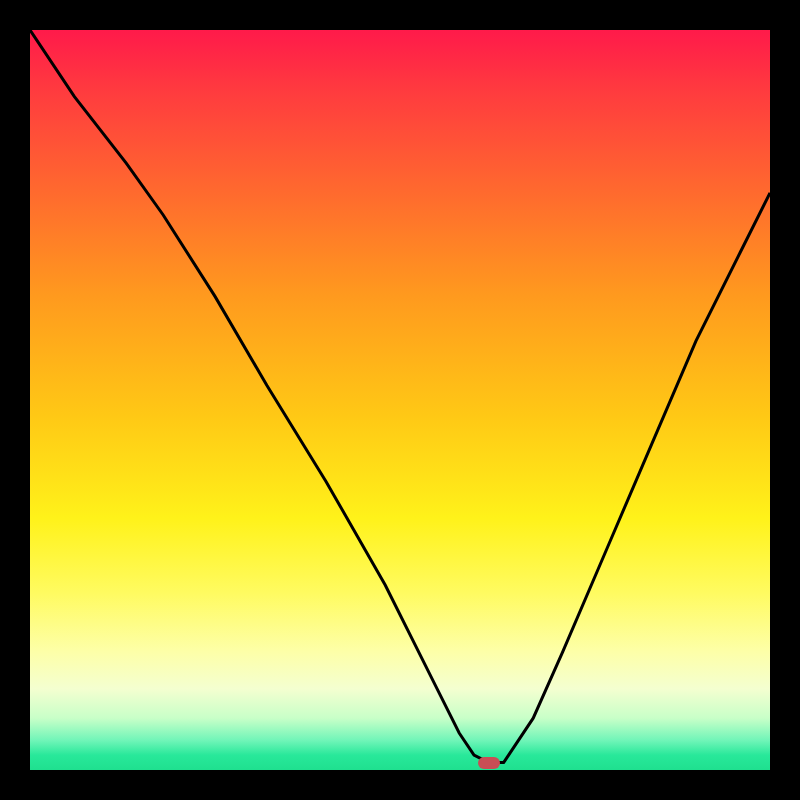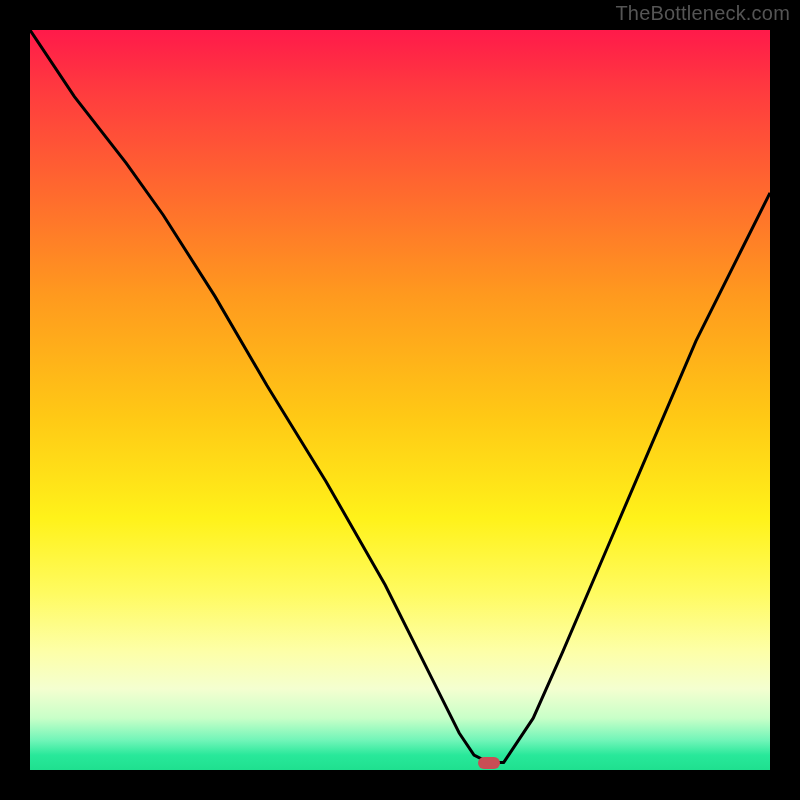--- a/index.html
+++ b/index.html
@@ -68,21 +68,20 @@
     background: #c84d55;
     border-radius: 6px / 6px;
     transform: translate(-50%, -50%);
   }
 </style>
 </head>
 <body>
 
 <div class="frame">
 
-  <div class="watermark">TheBottleneck.com</div>
 
   <div class="plot-area">
     <div class="gradient-bg"></div>
 
     <svg class="curve" viewBox="0 0 740 740" preserveAspectRatio="none">
       <path id="curve-path" d="M0.0 0.0 L44.4 66.6 L96.2 133.2 L133.2 185.0 L185.0 266.4 L236.8 355.2 L296.0 451.4 L355.2 555.0 L407.0 658.6 L429.2 703.0 L444.0 725.2 L458.8 732.6 L473.6 732.6 L503.2 688.2 L532.8 621.6 L577.2 518.0 L621.6 414.4 L666.0 310.8 L710.4 222.0 L740.0 162.8" fill="none" stroke="#000" stroke-width="3"></path>
     </svg>
 
     <div class="marker" id="marker" style="left: 458.8px; top: 732.6px;"></div>
   </div>

